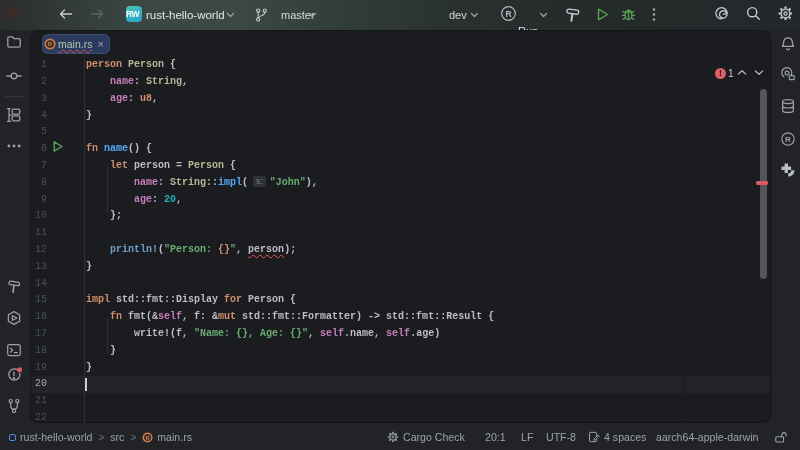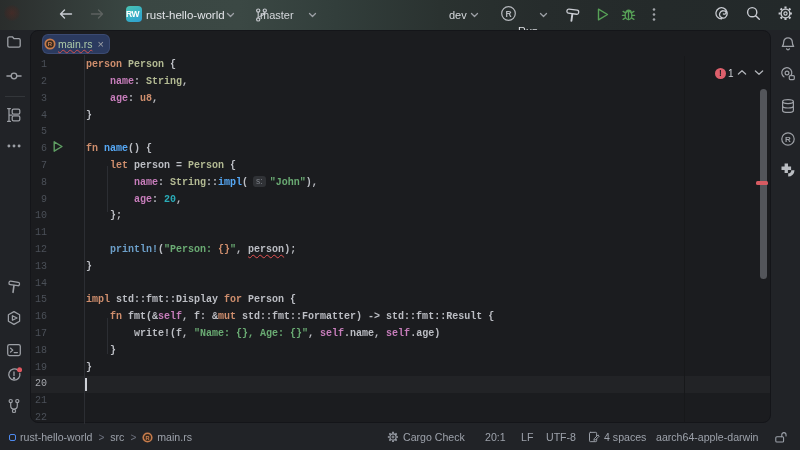--- a/index.html
+++ b/index.html
@@ -66,21 +66,21 @@
   <svg class="abs" style="left:226px;top:11px" width="9" height="8" viewBox="0 0 9 8" fill="none" stroke="#9da0a6" stroke-width="1.3" stroke-linecap="round" stroke-linejoin="round">
       <path d="M1.5 2.5 4.5 5.5 7.5 2.5"></path>
     </svg>
 
   <svg class="abs" style="left:255px;top:8px" width="13" height="14" viewBox="0 0 13 14" fill="none" stroke="#c2c5ca" stroke-width="1.2" stroke-linecap="round">
       <circle cx="3.2" cy="2.6" r="1.6"></circle>
       <circle cx="9.8" cy="2.6" r="1.6"></circle>
       <circle cx="3.2" cy="11.4" r="1.6"></circle>
       <path d="M3.2 4.2v5.6M9.8 4.2c0 3-3.4 3.2-5 4.2"></path>
     </svg>
-  <div class="hitem" style="left:260px;color:#d5d8dc;font-size:11px;">master</div>
+  <div class="hitem" style="left:281px;color:#d5d8dc;font-size:11px;">master</div>
   <svg class="abs" style="left:308px;top:11px" width="9" height="8" viewBox="0 0 9 8" fill="none" stroke="#9da0a6" stroke-width="1.3" stroke-linecap="round" stroke-linejoin="round">
       <path d="M1.5 2.5 4.5 5.5 7.5 2.5"></path>
     </svg>
 
   <div class="hitem" style="left:449px;color:#d5d8dc;font-size:11px;">dev</div>
   <svg class="abs" style="left:470px;top:11px" width="9" height="8" viewBox="0 0 9 8" fill="none" stroke="#9da0a6" stroke-width="1.3" stroke-linecap="round" stroke-linejoin="round">
       <path d="M1.5 2.5 4.5 5.5 7.5 2.5"></path>
     </svg>
 
   <svg class="abs" style="left:500px;top:5px" width="17" height="17" viewBox="0 0 17 17" fill="none">

